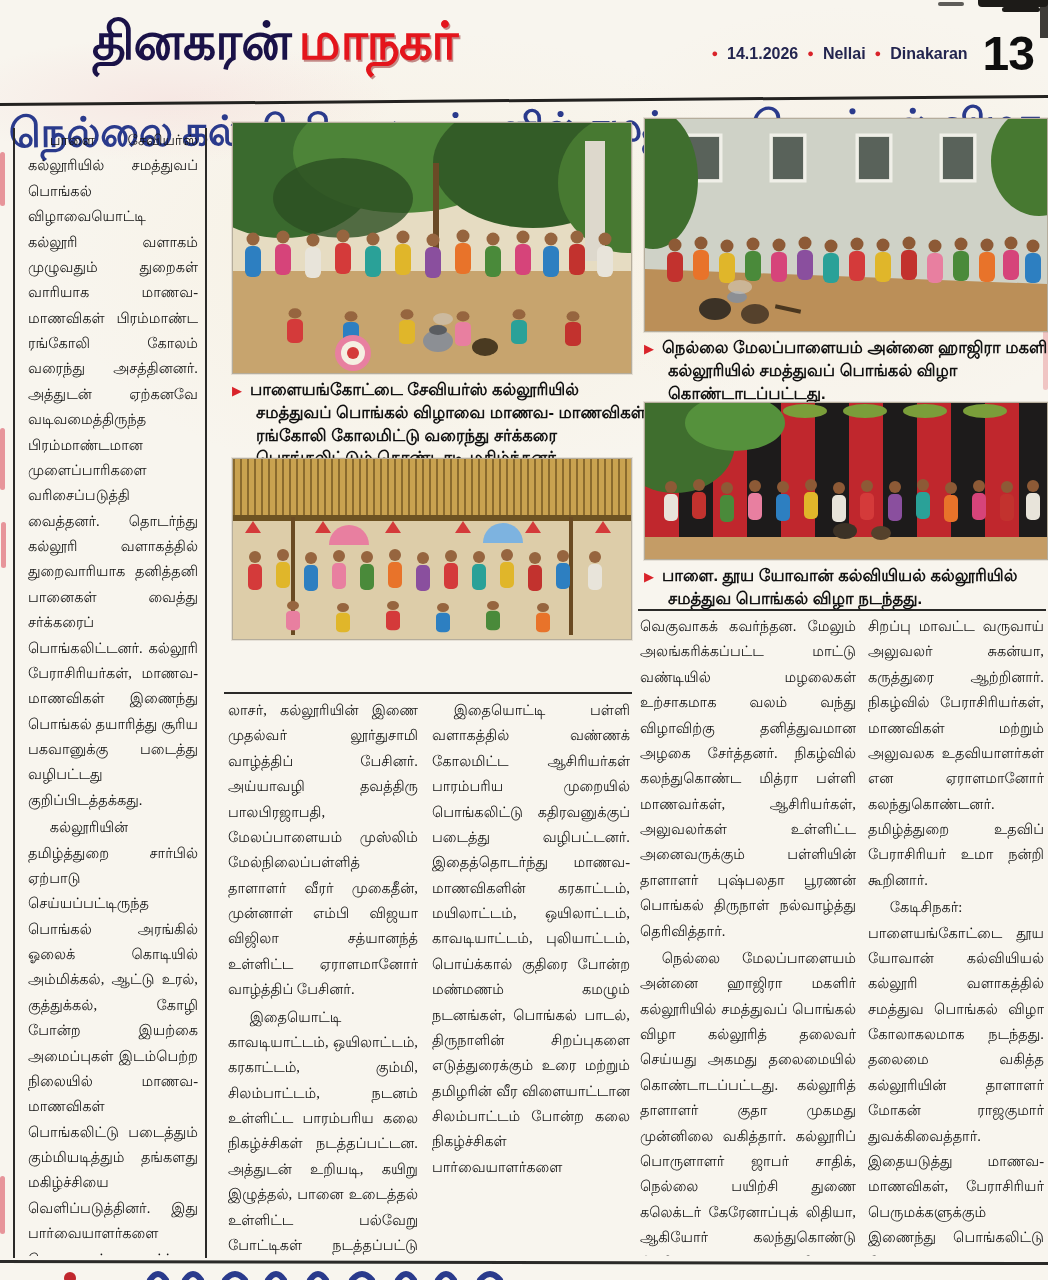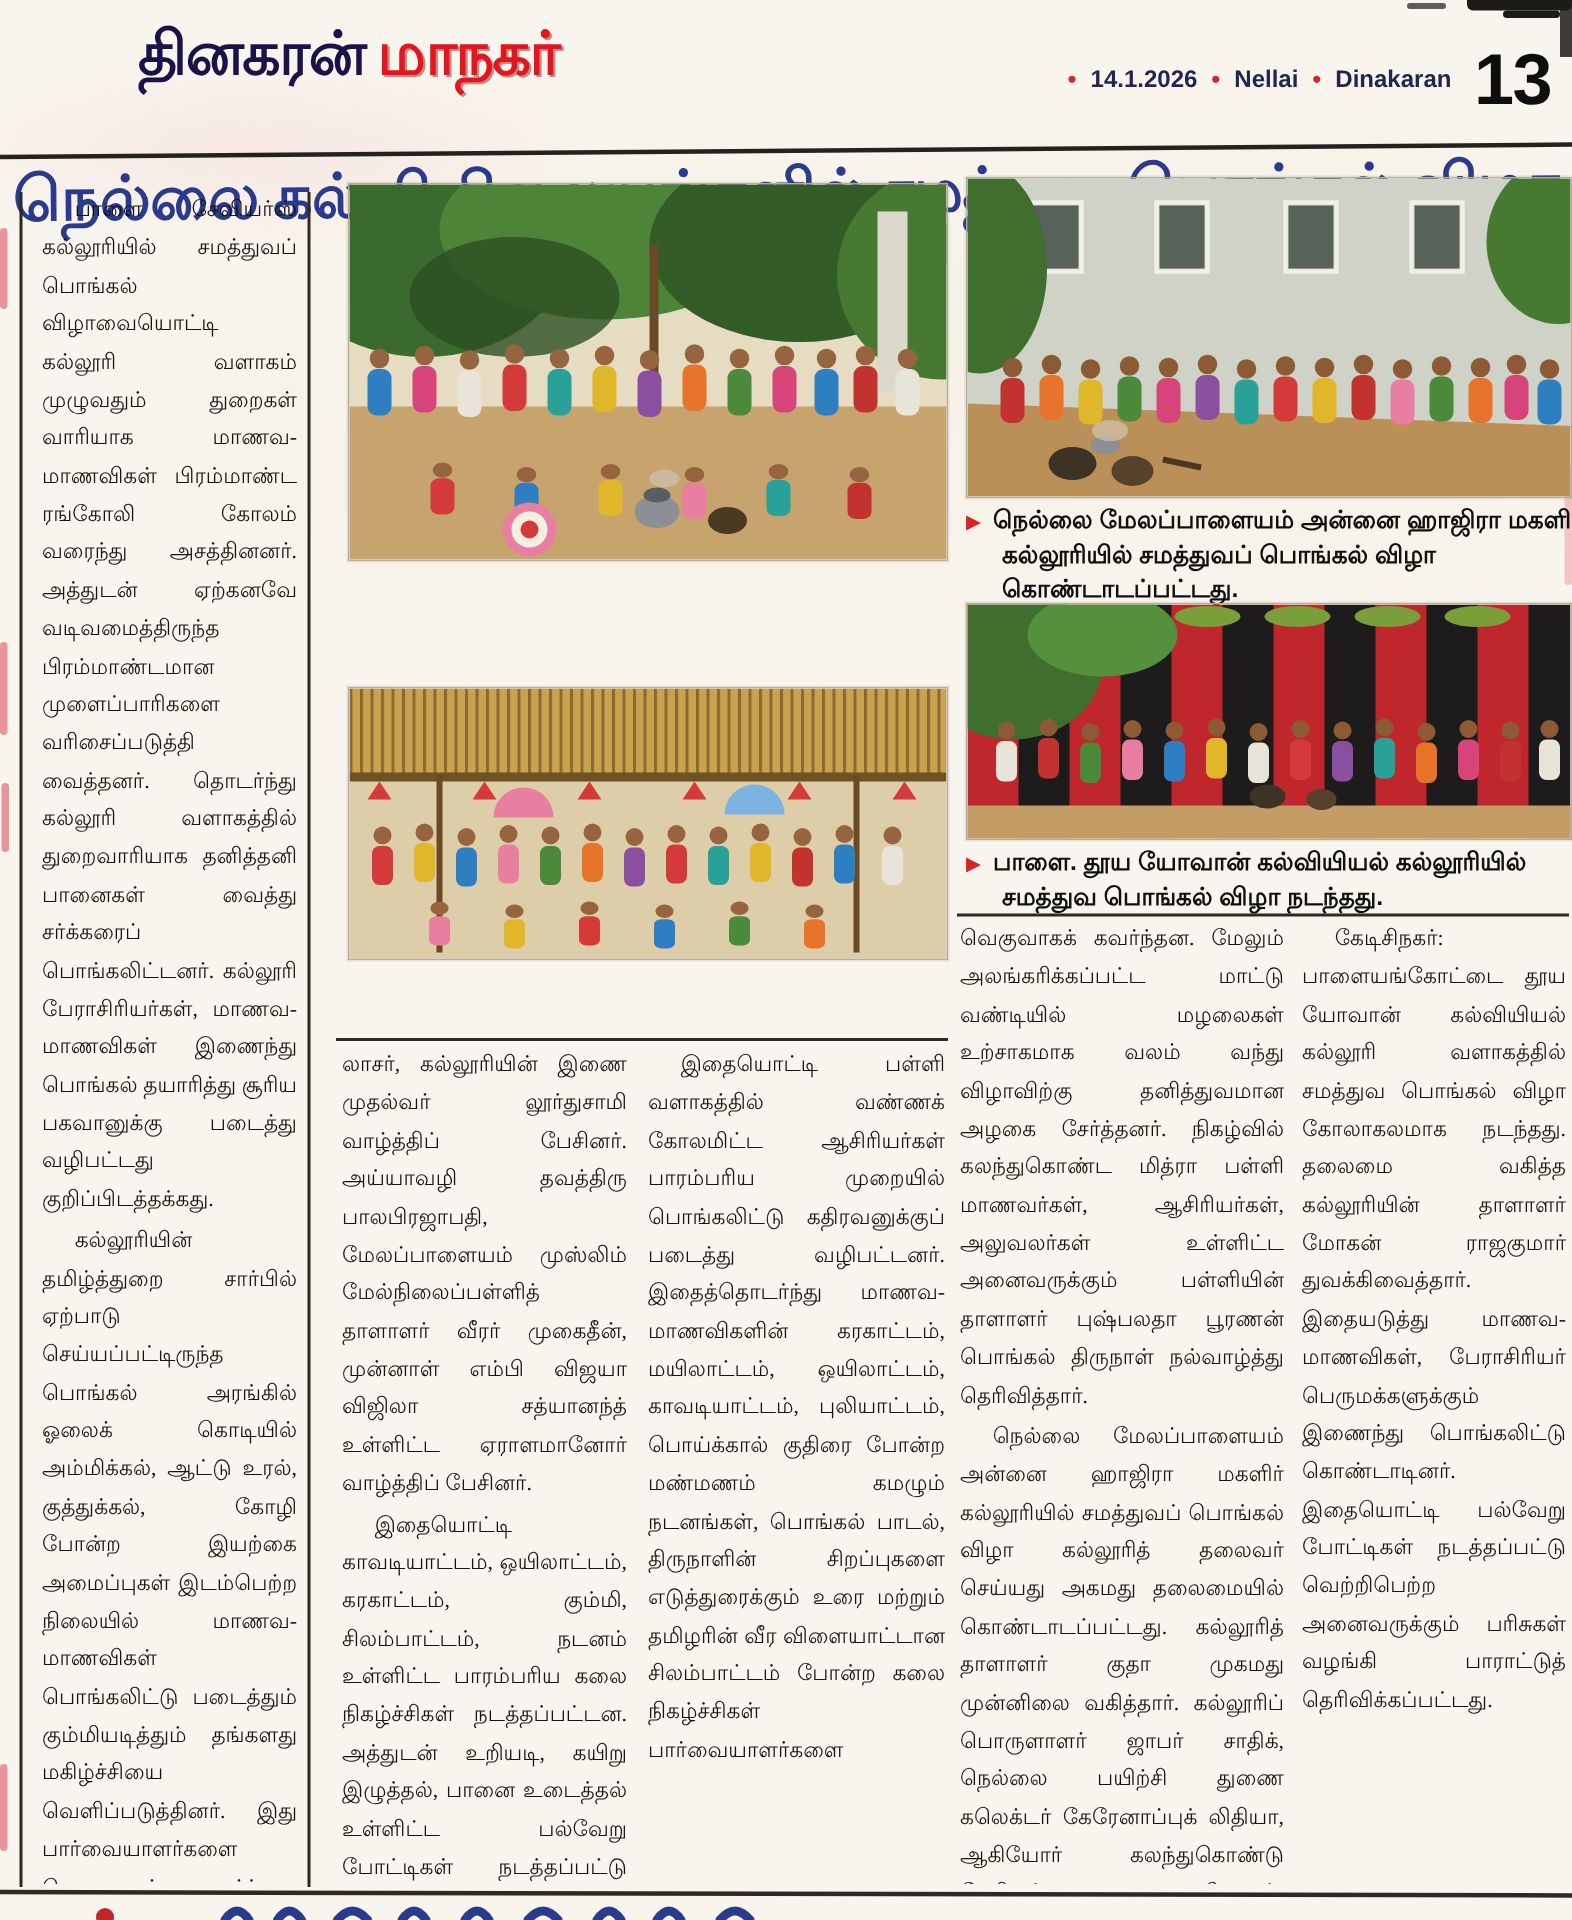--- a/index.html
+++ b/index.html
@@ -17,21 +17,21 @@
   .t1{left:978px;top:0;width:70px;height:7px;border-radius:0 0 4px 4px;}
   .t2{left:1002px;top:7px;width:38px;height:5px;border-radius:3px;}
   .t3{left:938px;top:2px;width:26px;height:4px;border-radius:3px;opacity:.7;}
   .t4{left:1040px;top:0;width:8px;height:38px;opacity:.85;}
   .redmark{position:absolute;width:5px;background:rgba(217,70,85,.55);border-radius:3px;}
   .r1{left:0;top:152px;height:54px;} .r2{left:0;top:428px;height:62px;}
   .r3{left:1px;top:522px;height:46px;} .r4{left:0;top:1176px;height:58px;}
   .r5{left:1043px;top:310px;height:80px;opacity:.5;}
   
   .masthead{position:absolute;left:92px;top:12px;white-space:nowrap;
-    font-weight:800;font-size:40px;letter-spacing:-1px;text-align:right;}
+    font-weight:800;font-size:52px;letter-spacing:-1px;text-align:right;}
   .mast-blue{color:var(--masthead-blue,#1a1248);}
   .mast-red{color:var(--masthead-red,#e4151c);text-shadow:1.5px 1.5px 0 rgba(130,8,12,.45);margin-left:8px;}
   .dateline-row{position:absolute;right:14px;top:26px;display:flex;align-items:center;gap:9px;
     font-family:"Liberation Sans","DejaVu Sans",sans-serif;font-weight:700;color:#23254f;font-size:16px;}
   .bullet{color:var(--bullet-red,#d9232a);font-size:11px;line-height:1;}
   .pageno{font-size:48px;font-weight:800;color:#0e0e0e;margin-left:6px;letter-spacing:-1px;}
   .rule{position:absolute;background:#232220;}
   .header-rule{left:-4px;top:99px;width:1058px;height:3px;transform:rotate(-0.45deg);}
   .headline{position:absolute;left:0;top:104px;width:1048px;margin:0;text-align:center;
     font-size:41px;font-weight:800;color:var(--headline-blue,#2a3a8c);
@@ -139,20 +139,23 @@
       <circle cx="120" cy="230" r="18" fill="#e87fa0"></circle>
       <circle cx="120" cy="230" r="12" fill="#f5efe2"></circle>
       <circle cx="120" cy="230" r="6" fill="#d43a3a"></circle>
       <ellipse cx="205" cy="218" rx="15" ry="11" fill="#8c8f94"></ellipse>
       <ellipse cx="205" cy="207" rx="9" ry="5" fill="#5a5d61"></ellipse>
       <ellipse cx="250" cy="226" rx="13" ry="9" fill="#4a3category-21" opacity="0"></ellipse>
       <ellipse cx="252" cy="224" rx="13" ry="9" fill="#4a3a21"></ellipse>
       <ellipse cx="210" cy="196" rx="10" ry="6" fill="#cfcac0" opacity=".6"></ellipse>
     </svg>
   </figure>
+  <figcaption class="caption" style="left:232px;top:378px;width:400px;">
+    <span class="arr">▶</span><span>பாளையங்கோட்டை சேவியர்ஸ் கல்லூரியில் சமத்துவப் பொங்கல் விழாவை மாணவ- மாணவிகள் ரங்கோலி கோலமிட்டு வரைந்து சர்க்கரை பொங்கலிட்டும் கொண்டாடி மகிழ்ந்தனர்.</span>
+  </figcaption>
 
   <figure class="photo" style="left:232px;top:458px;width:398px;height:180px;">
     <svg width="398" height="180" viewBox="0 0 398 180" xmlns="http://www.w3.org/2000/svg">
       <defs>
         <g id="pB">
             <rect x="-7" y="5" width="14" height="26" rx="5" fill="currentColor"></rect>
             <circle cx="0" cy="-2" r="6" fill="#96653f"></circle>
           </g>
         <pattern id="thatchB" width="7" height="60" patternUnits="userSpaceOnUse">
           <rect width="7" height="60" fill="#c9a250"></rect>
@@ -302,20 +305,21 @@
   <div class="col" style="left:432px;top:698px;width:198px;height:558px;">
     <p>இதையொட்டி பள்ளி வளாகத்தில் வண்ணக் கோலமிட்ட ஆசிரியர்கள் பாரம்பரிய முறையில் பொங்கலிட்டு கதிரவனுக்குப் படைத்து வழிபட்டனர். இதைத்தொடர்ந்து மாணவ-மாணவிகளின் கரகாட்டம், மயிலாட்டம், ஒயிலாட்டம், காவடியாட்டம், புலியாட்டம், பொய்க்கால் குதிரை போன்ற மண்மணம் கமழும் நடனங்கள், பொங்கல் பாடல், திருநாளின் சிறப்புகளை எடுத்துரைக்கும் உரை மற்றும் தமிழரின் வீர விளையாட்டான சிலம்பாட்டம் போன்ற கலை நிகழ்ச்சிகள் பார்வையாளர்களை</p>
   </div>
 
   <div class="col" style="left:640px;top:614px;width:216px;height:642px;">
     <p class="first">வெகுவாகக் கவர்ந்தன. மேலும் அலங்கரிக்கப்பட்ட மாட்டு வண்டியில் மழலைகள் உற்சாகமாக வலம் வந்து விழாவிற்கு தனித்துவமான அழகை சேர்த்தனர். நிகழ்வில் கலந்துகொண்ட மித்ரா பள்ளி மாணவர்கள், ஆசிரியர்கள், அலுவலர்கள் உள்ளிட்ட அனைவருக்கும் பள்ளியின் தாளாளர் புஷ்பலதா பூரணன் பொங்கல் திருநாள் நல்வாழ்த்து தெரிவித்தார்.</p>
     <p>நெல்லை மேலப்பாளையம் அன்னை ஹாஜிரா மகளிர் கல்லூரியில் சமத்துவப் பொங்கல் விழா கல்லூரித் தலைவர் செய்யது அகமது தலைமையில் கொண்டாடப்பட்டது. கல்லூரித் தாளாளர் குதா முகமது முன்னிலை வகித்தார். கல்லூரிப் பொருளாளர் ஜாபர் சாதிக், நெல்லை பயிற்சி துணை கலெக்டர் கேரேனாப்புக் லிதியா, ஆகியோர் கலந்துகொண்டு பேசினர். மாணவிகளும், பேராசிரியர்களும் கலந்து கொண்டு சமத்துவப் பொங்கலிட்டு கொண்டாடினர். சிறப்பு அழைப்பாளராகப் பங்கேற்ற நெல்லை கங்கை கொண்டான் சிப்காட்</p>
   </div>
 
   <div class="col" style="left:868px;top:614px;width:176px;height:642px;">
+    <p class="first">சிறப்பு மாவட்ட வருவாய் அலுவலர் சுகன்யா, கருத்துரை ஆற்றினார். நிகழ்வில் பேராசிரியர்கள், மாணவிகள் மற்றும் அலுவலக உதவியாளர்கள் என ஏராளமானோர் கலந்துகொண்டனர். தமிழ்த்துறை உதவிப் பேராசிரியர் உமா நன்றி கூறினார்.</p>
     <p>கேடிசிநகர்: பாளையங்கோட்டை தூய யோவான் கல்வியியல் கல்லூரி வளாகத்தில் சமத்துவ பொங்கல் விழா கோலாகலமாக நடந்தது. தலைமை வகித்த கல்லூரியின் தாளாளர் மோகன் ராஜகுமார் துவக்கிவைத்தார். இதையடுத்து மாணவ- மாணவிகள், பேராசிரியர் பெருமக்களுக்கும் இணைந்து பொங்கலிட்டு கொண்டாடினர். இதையொட்டி பல்வேறு போட்டிகள் நடத்தப்பட்டு வெற்றிபெற்ற அனைவருக்கும் பரிசுகள் வழங்கி பாராட்டுத் தெரிவிக்கப்பட்டது.</p>
 
   </div>
 
   <div class="hrule h-bottom"></div>
   <svg class="bottom-strip" viewBox="0 0 1048 14" xmlns="http://www.w3.org/2000/svg">
     <g stroke="#2a3a8c" stroke-width="6" fill="none" stroke-linecap="round">
       <path d="M150 14 q8 -12 16 0"></path>
         <path d="M185 14 q8 -12 16 0"></path>
         <path d="M225 14 q10 -12 20 0"></path>

